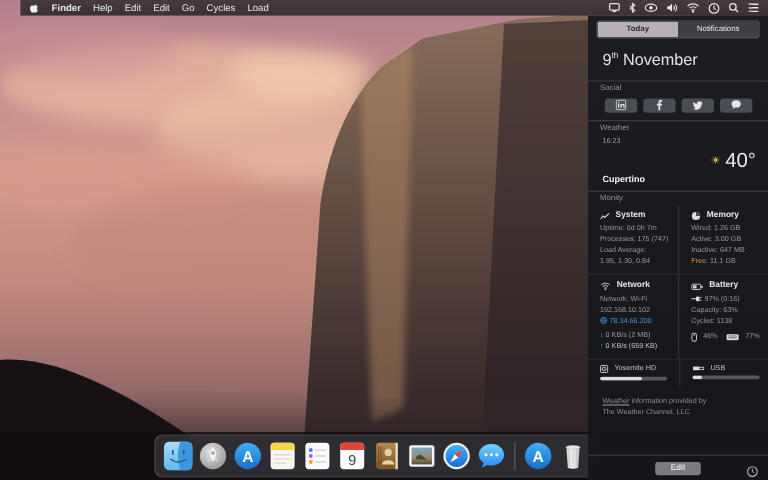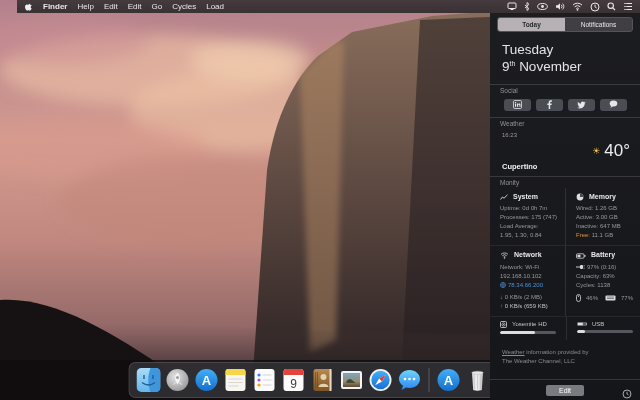--- a/index.html
+++ b/index.html
@@ -191,21 +191,20 @@
   </div>
 
   <div class="panel">
 
     <div class="segmented">
       <div class="seg sel">Today</div>
       <div class="seg unsel">Notifications</div>
     </div>
 
     <div class="dateblock">
-      <div>Tuesday</div>
       <div><span>9</span><sup>th</sup> <span>November</span></div>
     </div>
 
     <div class="sec-label">Social</div>
     <div class="social-row">
       <div class="social-btn">
         <svg width="9" height="9" viewBox="0 0 9 9">
             <rect x="0.5" y="0.5" width="8" height="8" rx="1.2" fill="none" stroke="#e6e6e6" stroke-width=".8"></rect>
             <rect x="2" y="3.6" width="1.1" height="3.2" fill="#e6e6e6"></rect>
             <rect x="2" y="2" width="1.1" height="1.1" fill="#e6e6e6"></rect>

